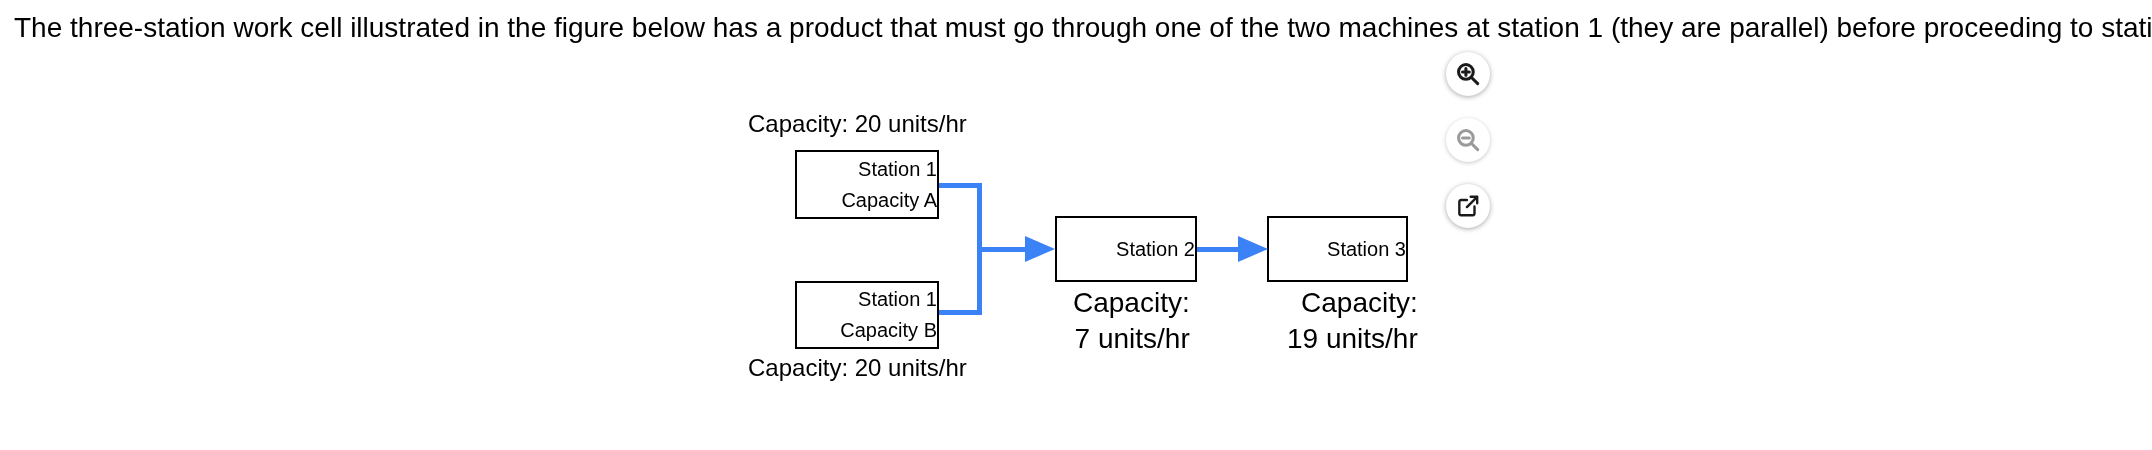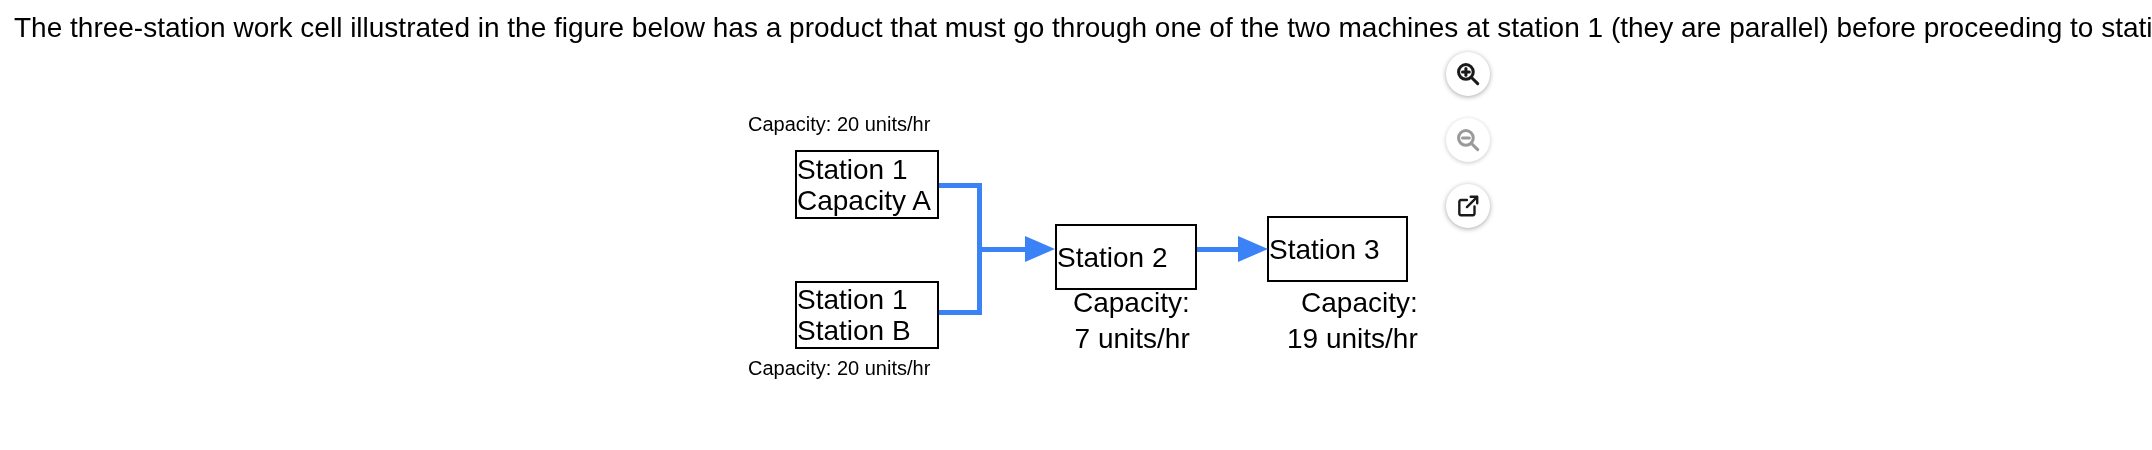--- a/index.html
+++ b/index.html
@@ -27,34 +27,34 @@
     color: #000000;
   }
 
   
   .node-box {
     box-sizing: border-box;
     border: 2.5px solid #000000;
     background: #ffffff;
     display: flex;
     flex-direction: column;
-    align-items: flex-start;
+    align-items: flex-end;
     justify-content: center;
-    font-size: 28px;
+    font-size: 20px;
     line-height: 31px;
     text-align: center;
   }
   .box-machine-a { left: 795px;  top: 150px; width: 144px; height: 69px; }
   .box-machine-b { left: 795px;  top: 281px; width: 144px; height: 68px; }
-  .box-station2  { left: 1055px; top: 216px; width: 142px; height: 66px; margin-top: 8px; }
+  .box-station2  { left: 1055px; top: 216px; width: 142px; height: 66px; }
   .box-station3  { left: 1267px; top: 216px; width: 141px; height: 66px; }
 
   
   .cap-label {
-    font-size: 20px;
+    font-size: 24px;
     line-height: 32px;
     white-space: nowrap;
   }
   .cap-a { left: 748px; top: 108px; }
   .cap-b { left: 748px; top: 352px; }
   .cap-two-line { font-size: 28px; line-height: 36px; white-space: nowrap; text-align: right; }
   .cap-s2 { left: 1073px; top: 285px; }
   .cap-s3 { left: 1287px; top: 285px; }
   .cap-two-line span { display: block; }
 
@@ -104,21 +104,21 @@
 
   <div class="abs cap-label cap-a">Capacity: 20 units/hr</div>
 
   <div class="abs node-box box-machine-a">
     <span>Station 1</span>
     <span>Capacity A</span>
   </div>
 
   <div class="abs node-box box-machine-b">
     <span>Station 1</span>
-    <span>Station B</span>
+    <span>Capacity B</span>
   </div>
 
   <div class="abs cap-label cap-b">Capacity: 20 units/hr</div>
 
   <div class="abs node-box box-station2">
     <span>Station 2</span>
   </div>
   <div class="abs cap-two-line cap-s2">
     <span>Capacity:</span>
     <span>7 units/hr</span>

